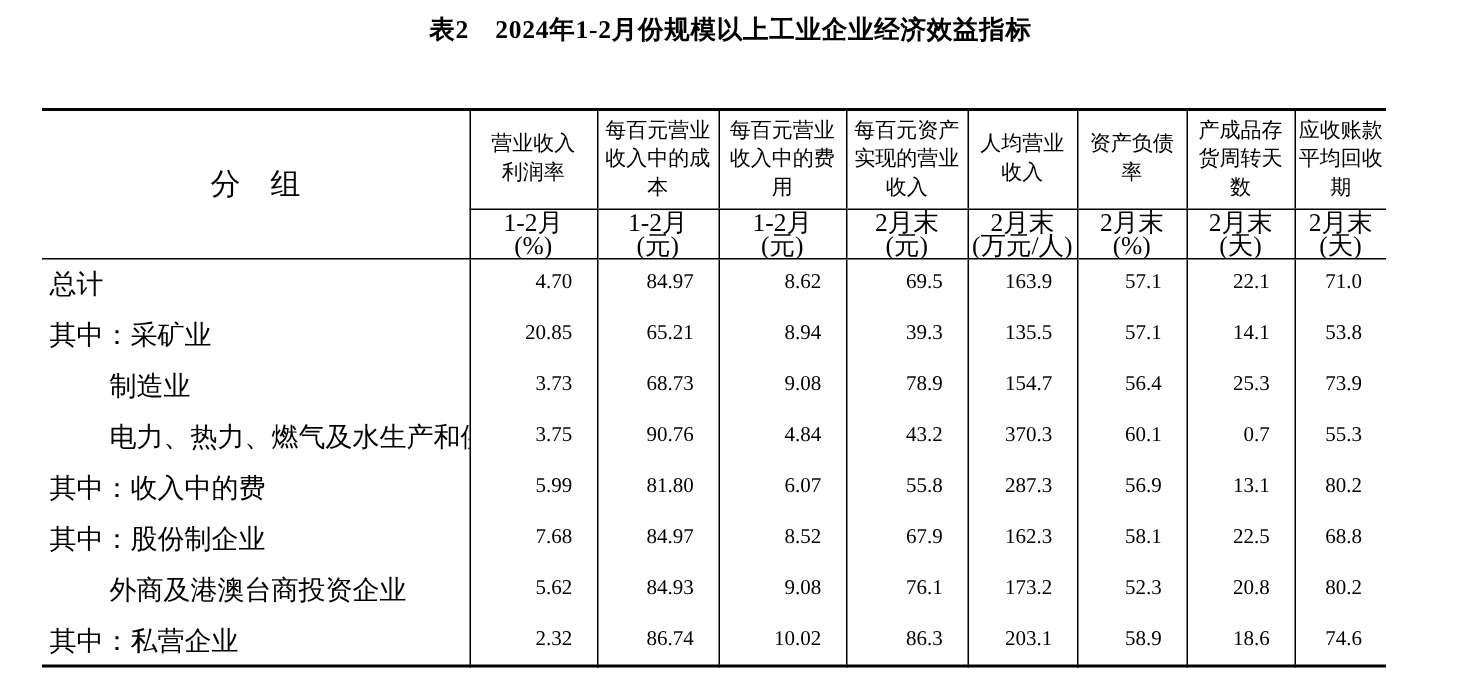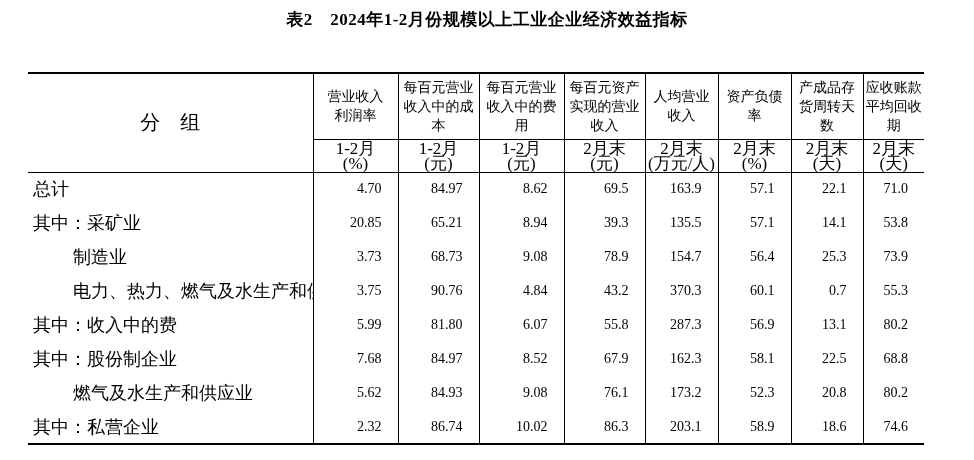--- a/index.html
+++ b/index.html
@@ -216,21 +216,21 @@
     <td class="num">7.68</td>
     <td class="num">84.97</td>
     <td class="num">8.52</td>
     <td class="num">67.9</td>
     <td class="num">162.3</td>
     <td class="num">58.1</td>
     <td class="num">22.5</td>
     <td class="num">68.8</td>
   </tr>
   <tr class="data-row">
-    <td class="row-label indent">燃气及水生产和供应业</td>
+    <td class="row-label indent">外商及港澳台商投资企业</td>
     <td class="num">5.62</td>
     <td class="num">84.93</td>
     <td class="num">9.08</td>
     <td class="num">76.1</td>
     <td class="num">173.2</td>
     <td class="num">52.3</td>
     <td class="num">20.8</td>
     <td class="num">80.2</td>
   </tr>
   <tr class="data-row">

